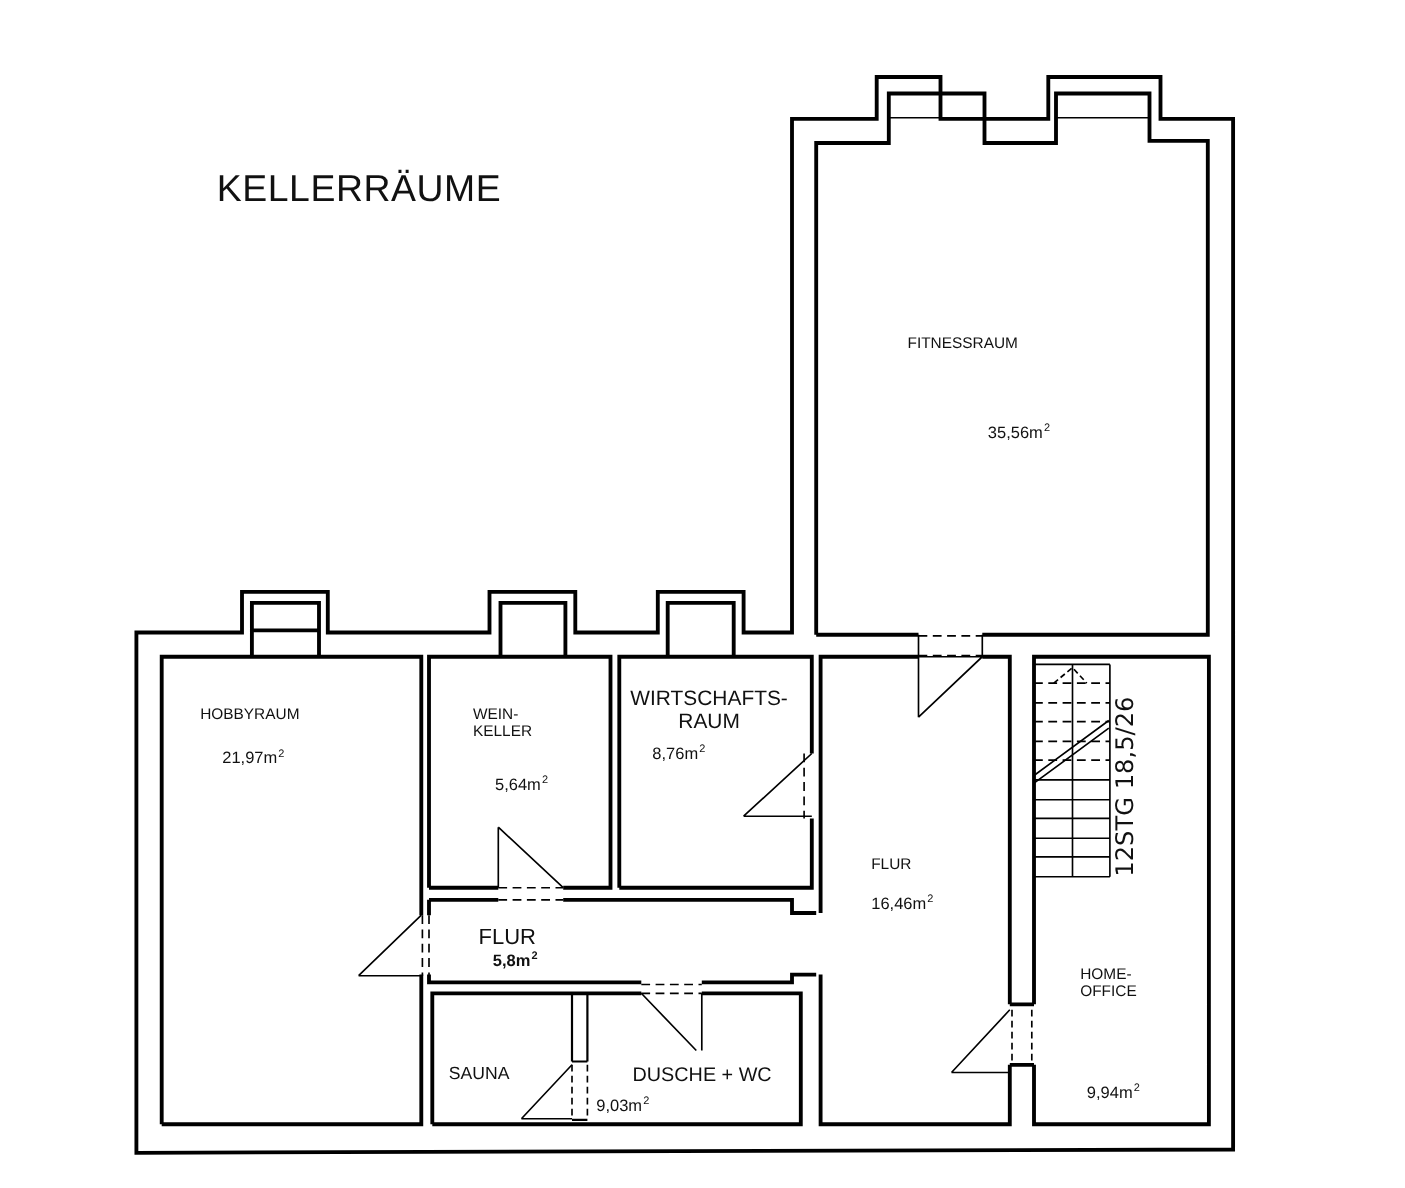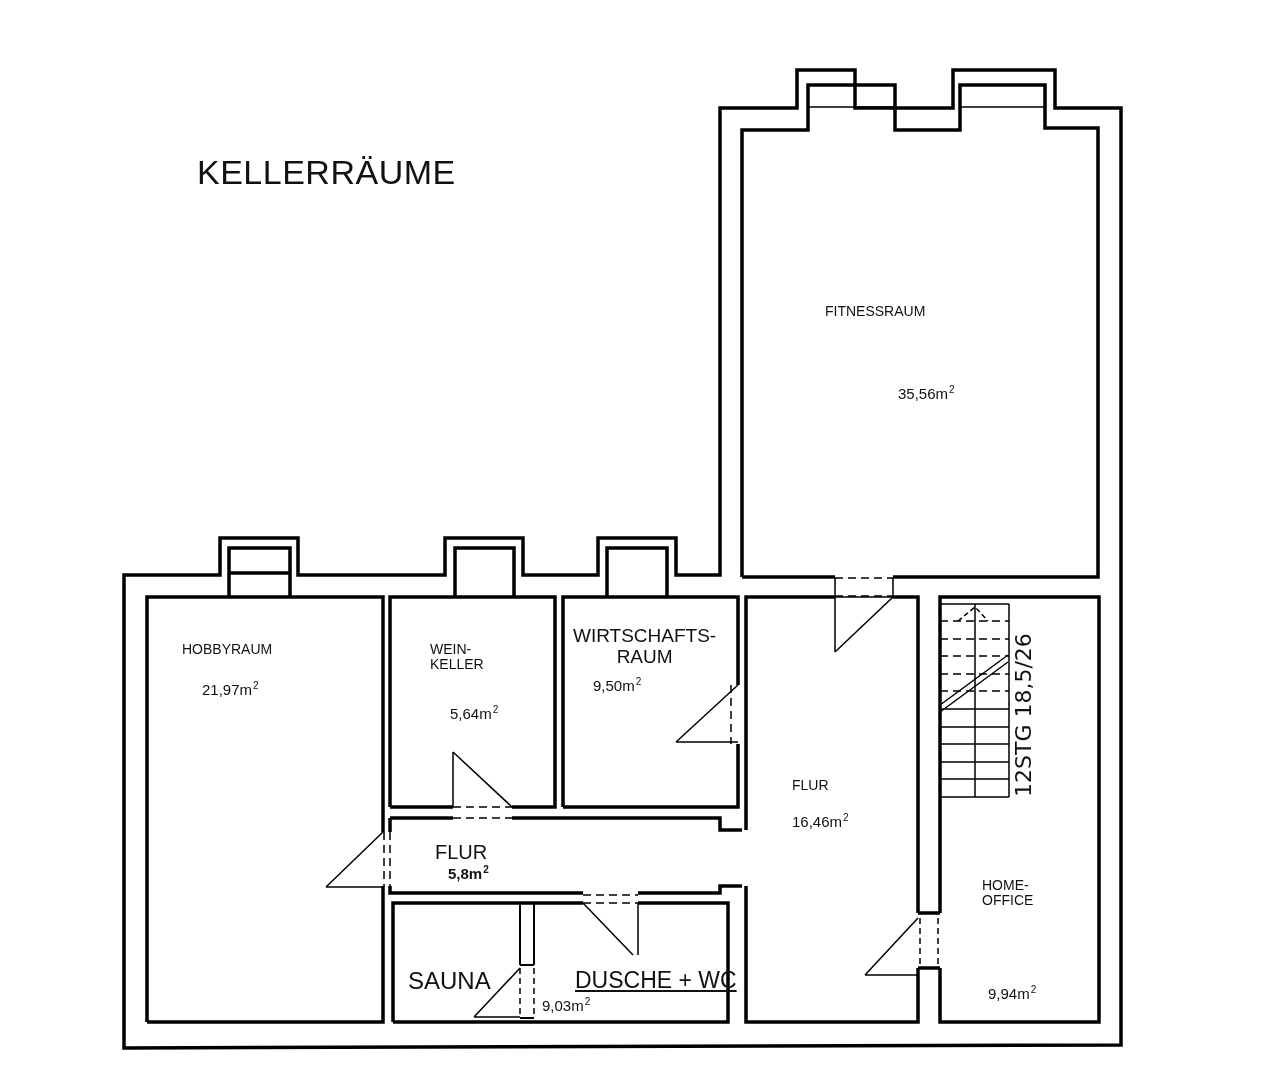--- a/index.html
+++ b/index.html
@@ -82,29 +82,29 @@
 <div class="lbl room" style="left:825px; top:304px;">FITNESSRAUM</div>
 <div class="lbl area" style="left:898px; top:336px;margin-top:48px;"><span>35,56m</span><sup>2</sup></div>
 
 <div class="lbl room" style="left:182px; top:642px;">HOBBYRAUM</div>
 <div class="lbl area" style="left:202px; top:680px;"><span>21,97m</span><sup>2</sup></div>
 
 <div class="lbl room" style="left:430px; top:642px;"><span>WEIN-</span><br><span>KELLER</span></div>
 <div class="lbl area" style="left:450px; top:704px;"><span>5,64m</span><sup>2</sup></div>
 
 <div class="lbl room" style="left:573px; top:626px; font-size:19px;text-align:center;"><span>WIRTSCHAFTS-</span><br><span>RAUM</span></div>
-<div class="lbl area" style="left:593px; top:676px;"><span>9,50m</span><sup>2</sup></div>
+<div class="lbl area" style="left:593px; top:676px;"><span>8,76m</span><sup>2</sup></div>
 
 <div class="lbl room" style="left:792px; top:778px;">FLUR</div>
 <div class="lbl area" style="left:792px; top:812px;"><span>16,46m</span><sup>2</sup></div>
 
 <div class="lbl room" style="left:435px; top:841px; font-size:20px;">FLUR</div>
 <div class="lbl area" style="left:448px; top:864px;font-weight:bold;"><span>5,8m</span><sup>2</sup></div>
 
-<div class="lbl room" style="left:408px; top:968px; font-size:24px;">SAUNA</div>
+<div class="lbl room" style="left:408px; top:968px; font-size:16px;">SAUNA</div>
 
-<div class="lbl room" style="left:575px; top:968px; font-size:23px;text-decoration:underline;">DUSCHE + WC</div>
+<div class="lbl room" style="left:575px; top:968px; font-size:18px;">DUSCHE + WC</div>
 <div class="lbl area" style="left:542px; top:996px;"><span>9,03m</span><sup>2</sup></div>
 
 <div class="lbl room" style="left:982px; top:878px;"><span>HOME-</span><br><span>OFFICE</span></div>
 <div class="lbl area" style="left:988px; top:938px;margin-top:46px;"><span>9,94m</span><sup>2</sup></div>
 
 <div class="lbl hand" style="left:1012px; top:797px;">12STG 18,5/26</div>
 
 </body></html>

